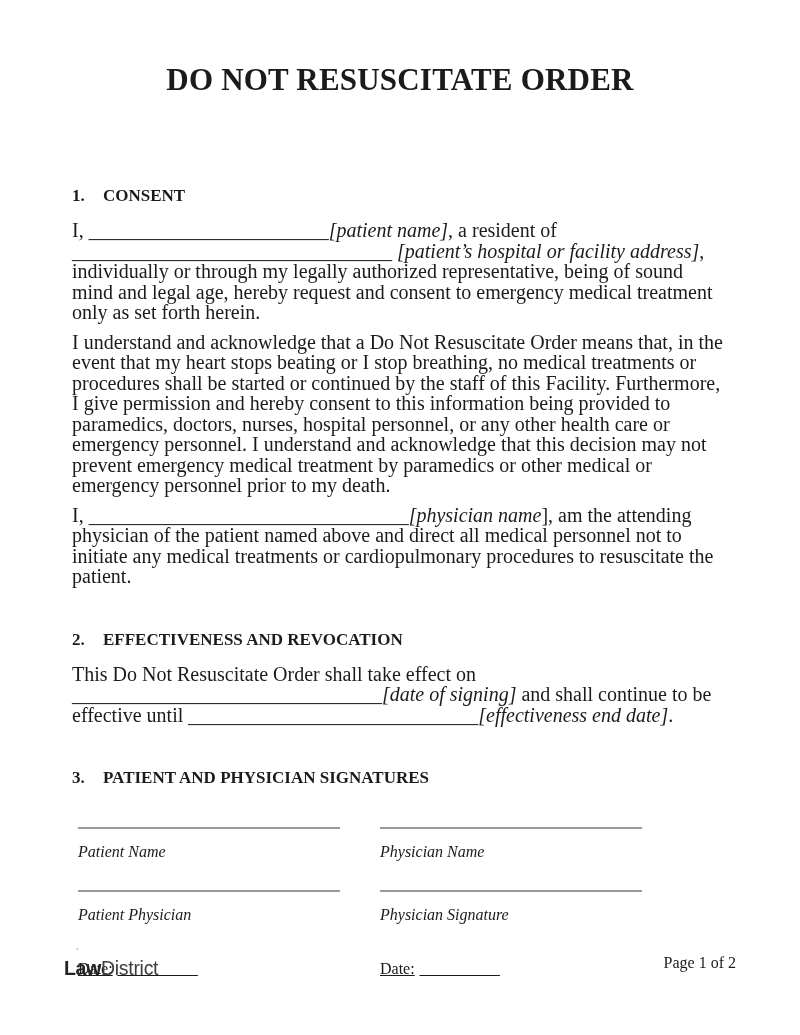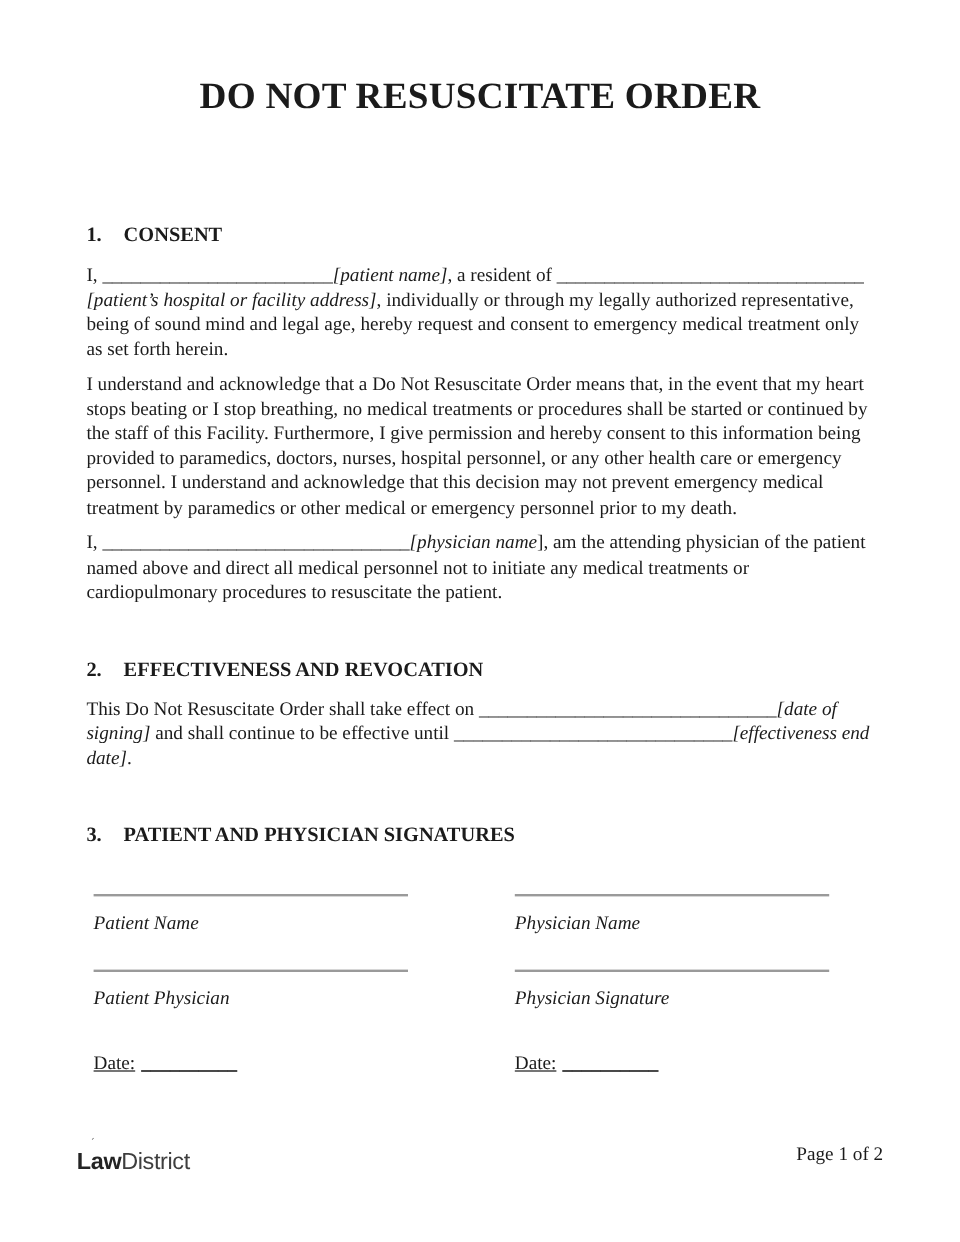--- a/index.html
+++ b/index.html
@@ -30,31 +30,31 @@
   h2.sec-heading {
     font-size: 17px;
     line-height: 22px;
     font-weight: 700;
     margin: 42px 0 13px 0;
   }
   h2.sec-heading.first { margin-top: 0; }
   h2.sec-heading .num { display: inline-block; width: 31px; }
 
   p.body-par {
-    font-size: 16px;
+    font-size: 20px;
     line-height: 20.5px;
     margin: 0 0 9px 0;
   }
   p.body-par:last-of-type { margin-bottom: 0; }
   .i { font-style: italic; }
   .u { letter-spacing: 0; white-space: normal; }
 
   .sig-grid {
     display: flex;
-    gap: 89px;
+    gap: 40px;
     margin-top: 38px;
     padding-left: 6px;
   }
   .sig-col { width: 262px; }
   .sig-line { height: 0; border-top: 2px solid #9a9a9a; }
   .sig-line.second { margin-top: 28px; }
   .sig-label {
     margin-top: 12px;
     font-style: italic;
     font-size: 16px;

